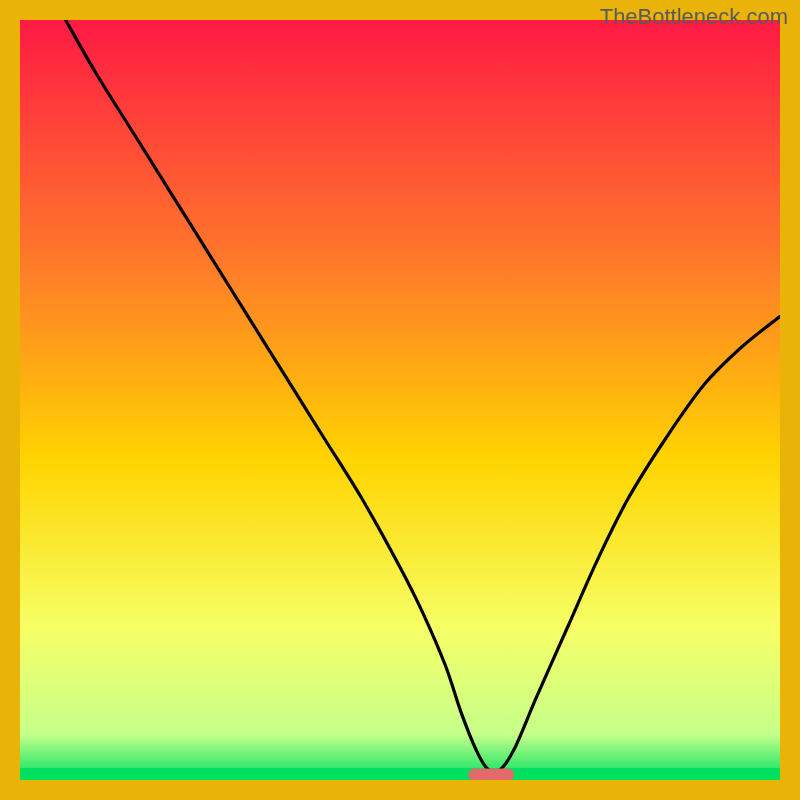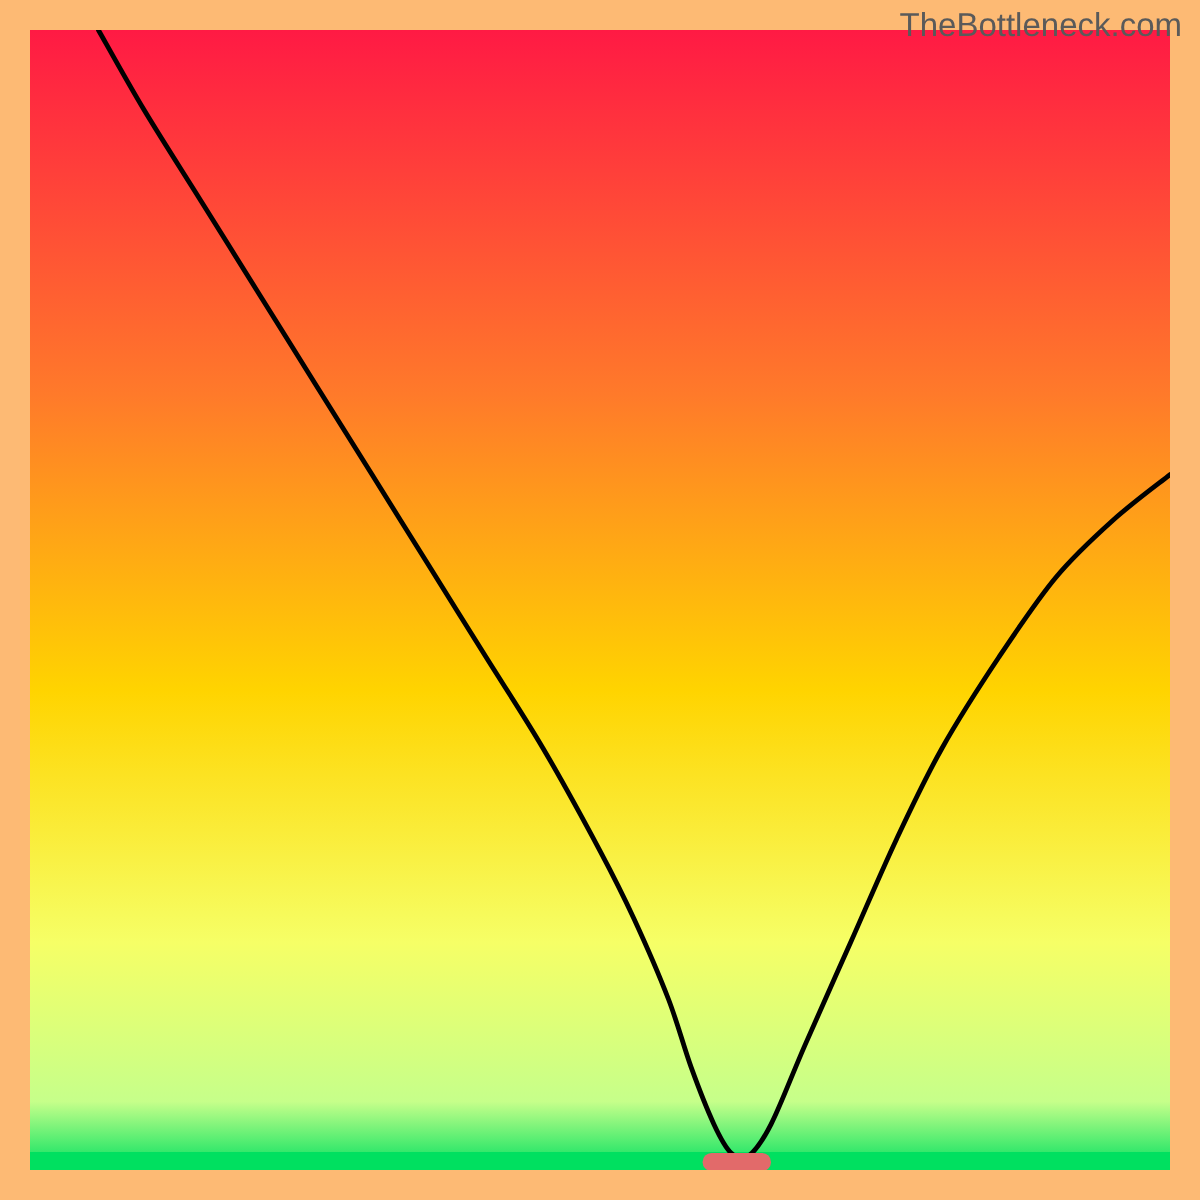--- a/index.html
+++ b/index.html
@@ -8,21 +8,21 @@
     width: 800px;
     height: 800px;
     overflow: hidden;
     background: #000;
     font-family: Arial, Helvetica, sans-serif;
   }
   .frame {
     position: relative;
     width: 800px;
     height: 800px;
-    background: #fdba74;
+    background: #eab308;
   }
   .watermark {
     position: absolute;
     top: 4px;
     right: 12px;
     color: #5a5a5a;
     font-size: 22px;
     font-weight: 500;
     letter-spacing: 0px;
     z-index: 10;

